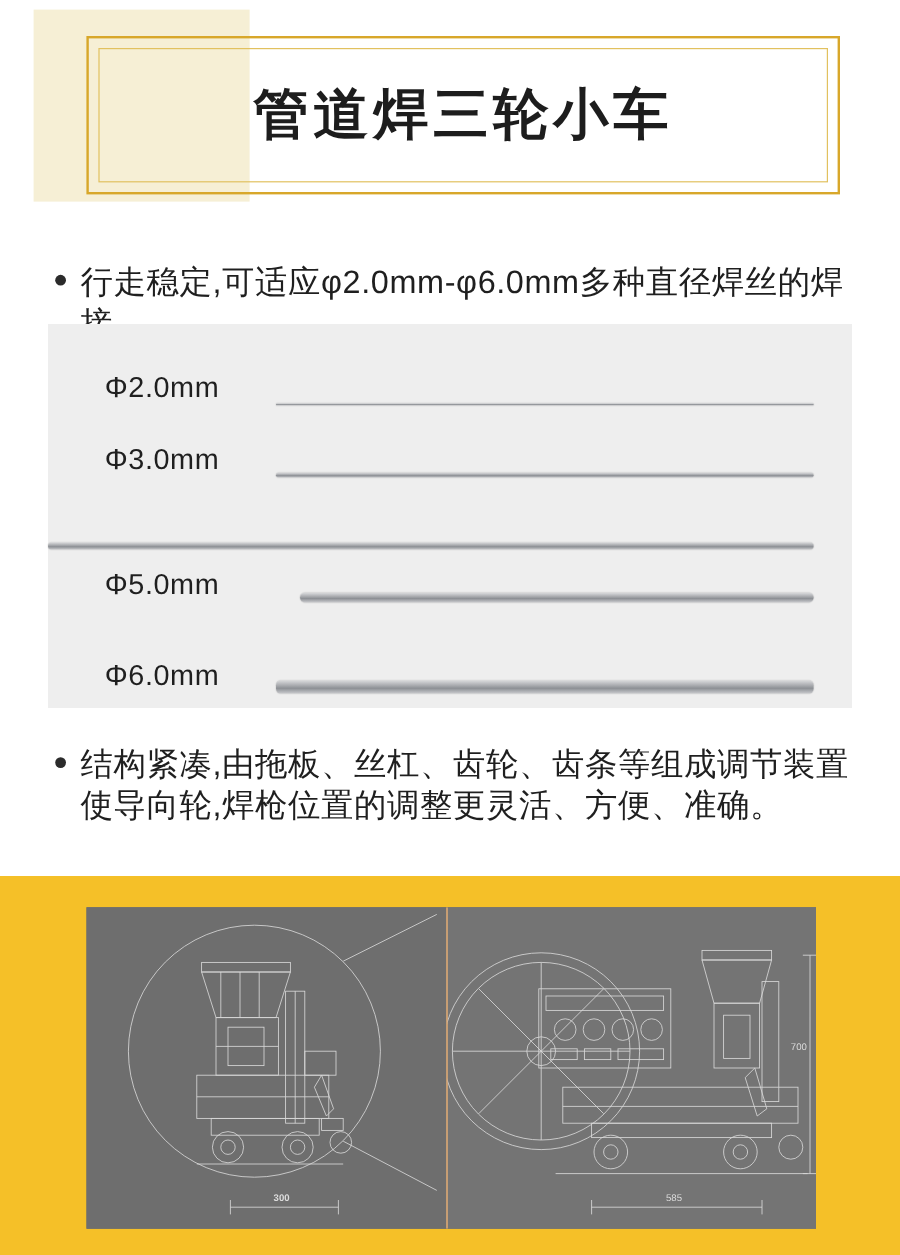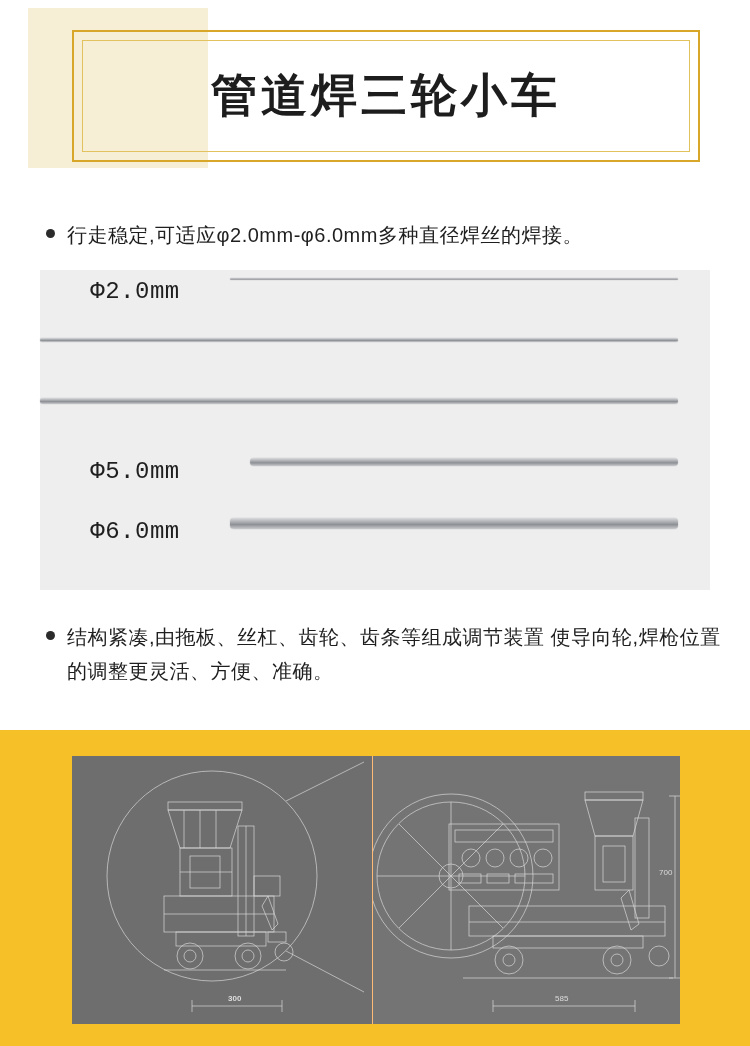--- a/index.html
+++ b/index.html
@@ -75,21 +75,21 @@
   .bullet-dot {
     width: 9px;
     height: 9px;
     border-radius: 50%;
     background: #2b2b2b;
     margin-top: 11px;
     margin-right: 12px;
     flex: none;
   }
   .bullet-text {
-    font-size: 20px;
+    font-size: 27px;
     line-height: 34px;
     color: #1f1f1f;
     letter-spacing: 0.5px;
   }
 
   #bullet-1 { left: 46px; top: 218px; width: 680px; }
   #bullet-2 { left: 46px; top: 620px; width: 680px; justify-content: flex-end; }
 
   
   .wire-panel {
@@ -99,22 +99,21 @@
     width: 670px;
     height: 320px;
     background: #eeeeee;
   }
   .wire-row {
     position: absolute;
     left: 0;
     width: 670px;
     height: 60px;
     display: flex;
-    align-items: flex-start;
-    font-family: Liberation Mono, monospace;
+    align-items: flex-end;
   }
   .wire-label {
     width: 190px;
     text-align: center;
     font-size: 24px;
     color: #1f1f1f;
     letter-spacing: 0.5px;
     flex: none;
   }
   .wire-bar-wrap {
@@ -181,30 +180,31 @@
 </div>
 
 <div class="wire-panel">
   <div class="wire-row" style="top:8px;">
     <div class="wire-label">Φ2.0mm</div>
     <div class="wire-bar-wrap">
       <div class="wire-bar" style="height:2px;"></div>
     </div>
   </div>
   <div class="wire-row" style="top:68px;">
+    <div class="wire-label">Φ3.0mm</div>
     <div class="wire-bar-wrap">
       <div class="wire-bar" style="height:4px;"></div>
     </div>
   </div>
   <div class="wire-row" style="top:128px;">
     <div class="wire-bar-wrap">
       <div class="wire-bar" style="height:6px;"></div>
     </div>
   </div>
-  <div class="wire-row" style="top:188px;gap:20px;">
+  <div class="wire-row" style="top:172px;gap:20px;">
     <div class="wire-label">Φ5.0mm</div>
     <div class="wire-bar-wrap">
       <div class="wire-bar" style="height:8px;"></div>
     </div>
   </div>
   <div class="wire-row" style="top:248px;">
     <div class="wire-label">Φ6.0mm</div>
     <div class="wire-bar-wrap">
       <div class="wire-bar" style="height:11px;"></div>
     </div>

